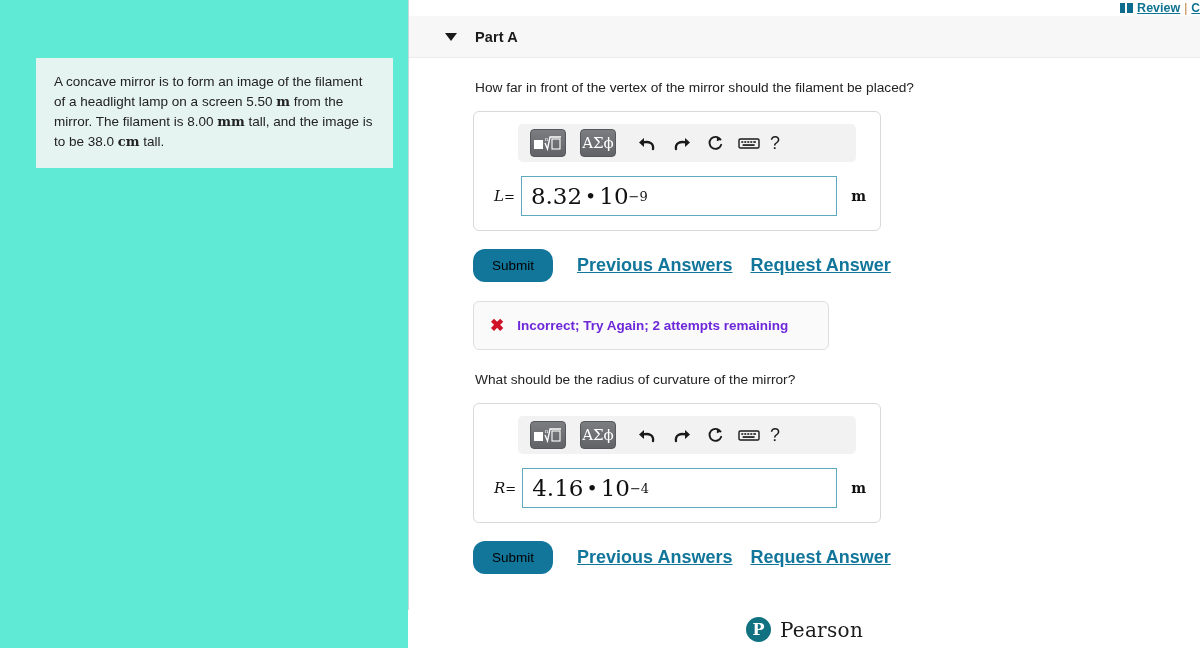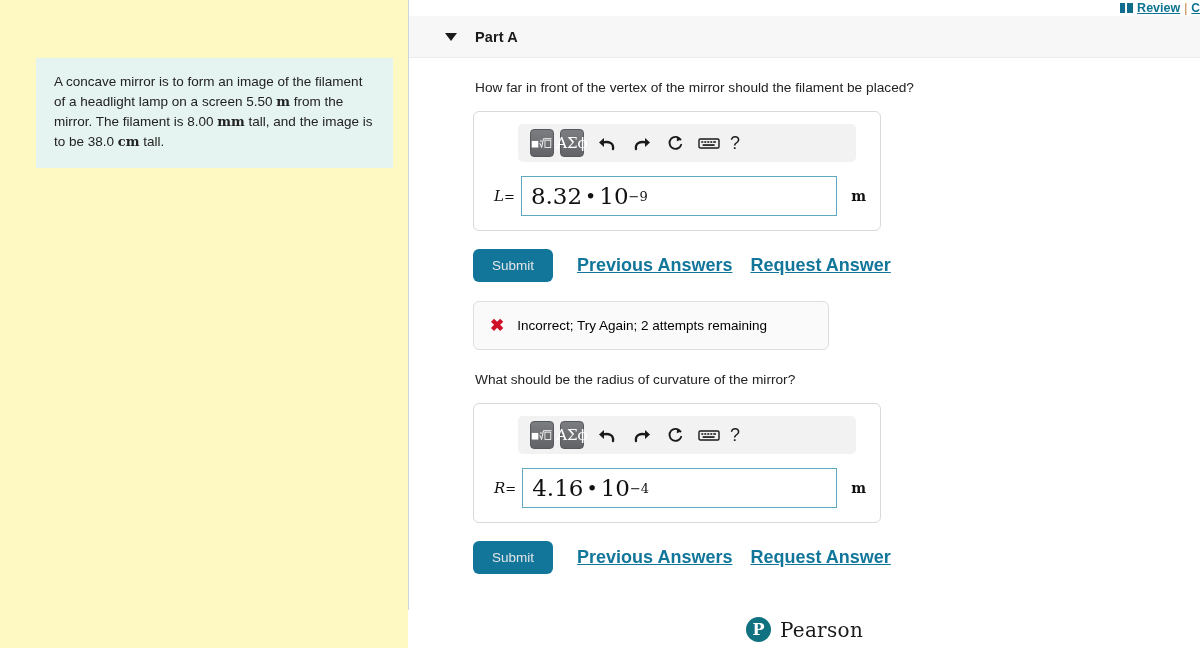--- a/index.html
+++ b/index.html
@@ -26,21 +26,21 @@
   .topbar a {
     color:#0f7391; text-decoration: underline; font-weight:600;
     font-size:12.5px; white-space:nowrap;
   }
   .topbar .sep { color:#b9792f; font-weight:400; }
   .topbar .cut { color:#0f7391; text-decoration:underline; font-weight:600;}
 
   
   .left-col {
     position:absolute; left:0; top:0; width:408px; height:648px;
-    background:#fef9c3;
+    background:#5eead4;
   }
   .divider {
     position:absolute; left:408px; top:0; width:1px; height:610px;
     background:#c9d7de;
   }
   .problem-box {
     position:absolute; left:36px; top:58px; width:357px; min-height:84px;
     background:#e6f4f1;
     padding:14px 18px 16px 18px;
     font-size:13.5px; line-height:1.48; color:#222;
@@ -83,27 +83,27 @@
   .mathtoolbar {
     background:#f2f2f2;
     border-radius:5px;
     height:38px;
     display:flex; align-items:center;
     padding:0 12px;
     gap:0px;
     margin:0 10px 0 30px;
   }
   .tb-btn {
-    width:24px; height:28px;
+    width:36px; height:28px;
     background:linear-gradient(#7b7d80,#616367);
     border:1px solid #55585c;
     border-radius:4px;
     display:flex;align-items:center;justify-content:center;
     color:#fff;
-    margin-right:6px;
+    margin-right:14px;
     cursor:pointer;
   }
   .tb-btn.sigma { font-family:"DejaVu Serif", serif; font-size:15px; letter-spacing:0px; }
   .tb-icon {
     width:34px;height:28px;
     display:flex;align-items:center;justify-content:center;
     color:#1a1a1a; font-size:17px; cursor:pointer;
   }
   .tb-icon svg { display:block; }
   .tb-help { font-size:18px; color:#1a1a1a; padding-left:4px; cursor:pointer;}
@@ -132,22 +132,22 @@
   .unit {
     font-family:"DejaVu Serif", serif; font-weight:700;
     font-size:14px; margin-left:14px; color:#111;
   }
 
   .actions {
     margin:18px 0 0 64px;
     display:flex; align-items:center;
   }
   .submit-btn {
-    background:#12769b; color:#e5e5e5;
-    border:none; border-radius:6px;
+    background:#12769b; color:#000000;
+    border:none; border-radius:12px;
     font-size:13.5px;
     padding:9px 19px;
     cursor:pointer;
     font-family:"Liberation Sans", sans-serif;
   }
   .link {
     color:#12769b; text-decoration:underline;
     font-size:18px; font-weight:bold;
     margin-left:24px; cursor:pointer;
   }
@@ -156,21 +156,21 @@
   .feedback {
     margin:19px 0 0 64px;
     width:356px;
     border:1px solid #dedede;
     border-radius:6px;
     background:#fafafa;
     padding:13px 16px;
     display:flex; align-items:center;
   }
   .xmark { color:#cf1127; font-size:17px; font-weight:bold; margin-right:13px;}
-  .feedback-text { font-size:13.5px; font-weight:normal; color:#000000;}
+  .feedback-text { font-size:13.5px; font-weight:bold; color:#6d28d9;}
 
   
   .footer {
     position:absolute; left:409px; right:0; bottom:6px;
     display:flex; align-items:center; justify-content:center;
     gap:9px;
   }
   .pearson-mark {
     width:25px;height:25px;border-radius:50%;
     background:#107180;

